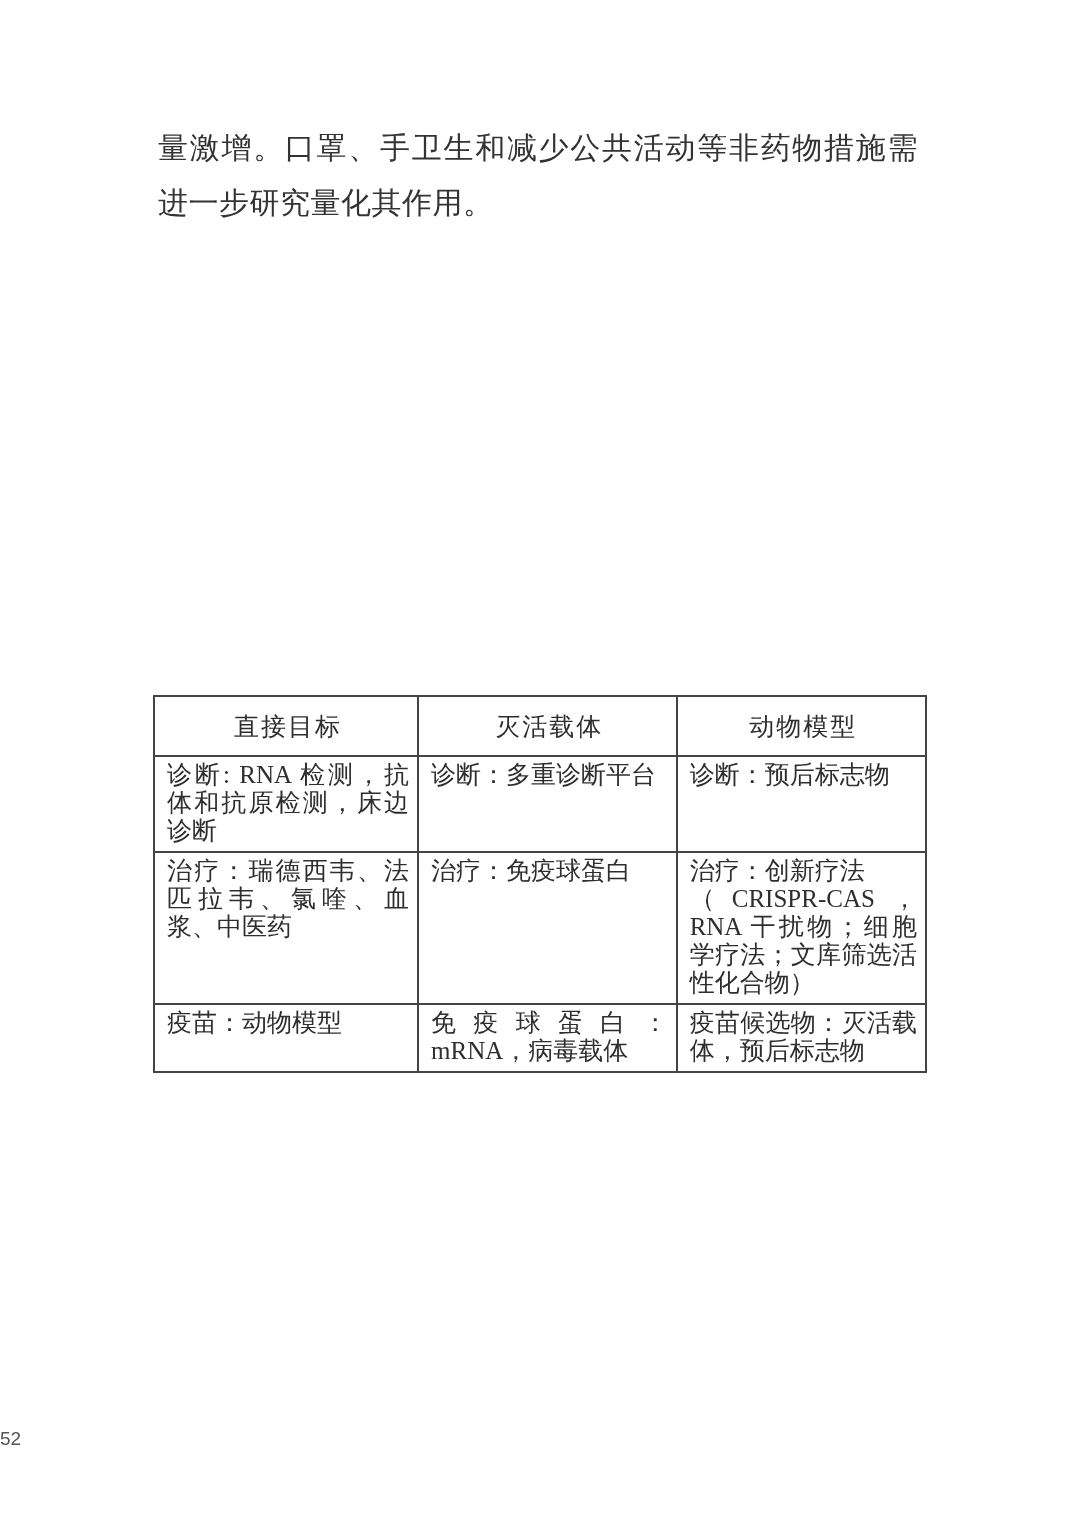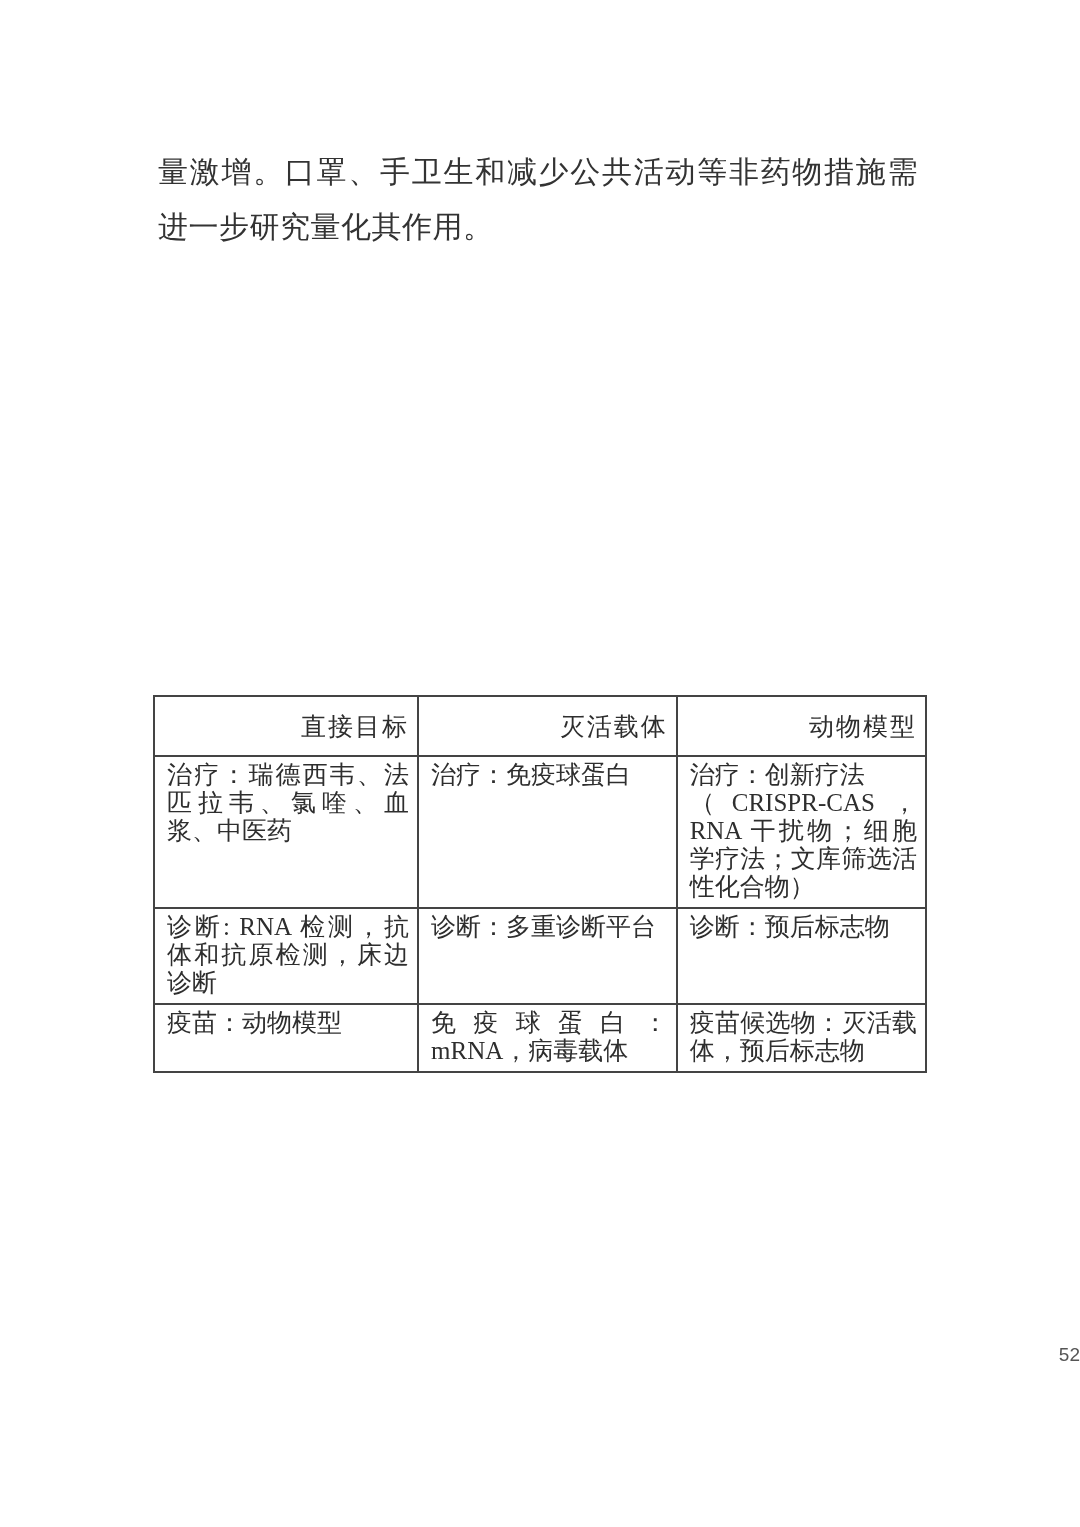--- a/index.html
+++ b/index.html
@@ -9,21 +9,21 @@
     width: 1080px;
     height: 1527px;
     background: #ffffff;
     overflow: hidden;
     font-family: "Liberation Serif", "DejaVu Serif", serif;
     color: #333333;
   }
   .body-text {
     position: absolute;
     left: 158px;
-    top: 144px;
+    top: 120px;
     width: 760px;
     font-size: 30px;
     line-height: 55px;
     text-align: justify;
     text-justify: inter-character;
     letter-spacing: 0.5px;
   }
   .para { margin: 0; }
   .para.indent { text-indent: 62px; }
   table.goals-table {
@@ -36,41 +36,41 @@
     font-size: 25px;
     color: #2e2e2e;
   }
   table.goals-table col.c1 { width: 34.2%; }
   table.goals-table col.c2 { width: 33.5%; }
   table.goals-table col.c3 { width: 32.3%; }
   table.goals-table th,
   table.goals-table td {
     border: 2px solid #444444;
     vertical-align: top;
-    text-align: right;
+    text-align: center;
     font-weight: normal;
   }
   table.goals-table th {
     padding: 16px 8px 14px 12px;
     line-height: 28px;
     letter-spacing: 2px;
   }
   table.goals-table td {
     padding: 4px 8px 6px 12px;
     line-height: 28px;
     white-space: pre-wrap;
     text-align: justify;
     text-justify: inter-character;
   }
   .page-number {
     position: absolute;
     left: 0;
-    top: 1344px;
+    top: 1428px;
     width: 100%;
-    text-align: right;
+    text-align: left;
     font-family: "Liberation Sans", "DejaVu Sans", sans-serif;
     font-size: 19px;
     color: #555555;
   }
 </style>
 </head>
 <body>
 
 <div class="page">
 
@@ -86,29 +86,29 @@
     </colgroup>
     <thead>
       <tr>
         <th>直接目标</th>
         <th>灭活载体</th>
         <th>动物模型</th>
       </tr>
     </thead>
     <tbody>
       <tr>
+        <td>诊断: RNA 检测，抗体和抗原检测，床边诊断</td>
+        <td>诊断：多重诊断平台</td>
+        <td>诊断：预后标志物</td>
+      </tr>
+      <tr>
         <td>治疗：瑞德西韦、法匹拉韦、氯喹、血浆、中医药</td>
         <td>治疗：免疫球蛋白</td>
         <td>治疗：创新疗法
 （CRISPR-CAS，RNA 干扰物；细胞学疗法；文库筛选活性化合物）</td>
-      </tr>
-      <tr>
-        <td>诊断: RNA 检测，抗体和抗原检测，床边诊断</td>
-        <td>诊断：多重诊断平台</td>
-        <td>诊断：预后标志物</td>
       </tr>
       <tr>
         <td>疫苗：动物模型</td>
         <td>免疫球蛋白：mRNA，病毒载体</td>
         <td>疫苗候选物：灭活载体，预后标志物</td>
       </tr>
     </tbody>
   </table>
 
   <div class="page-number">52</div>

